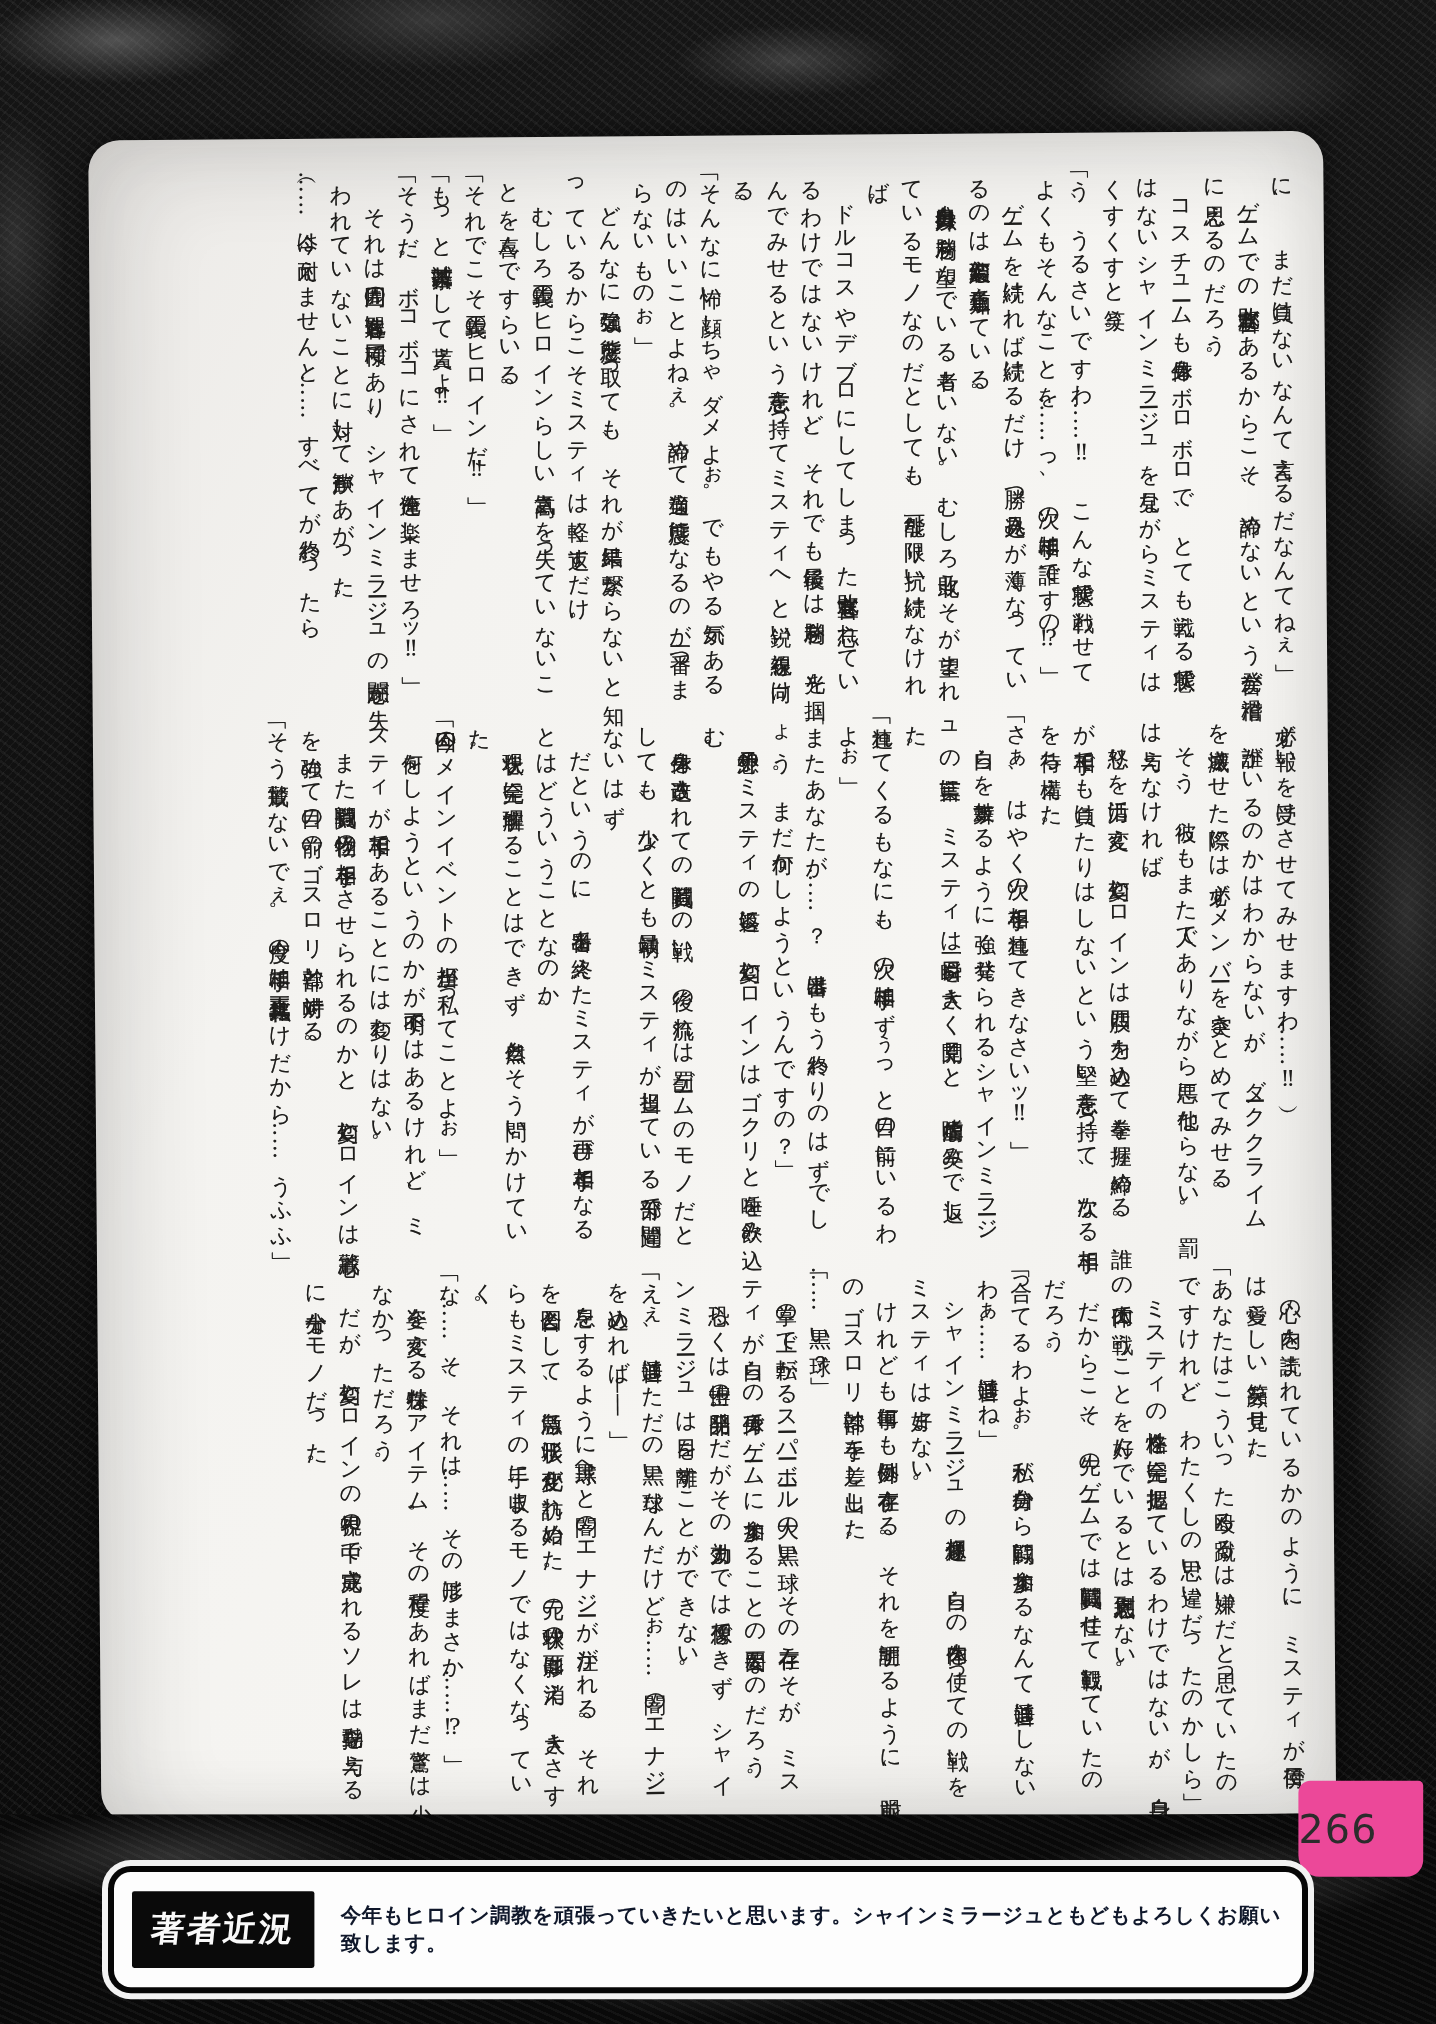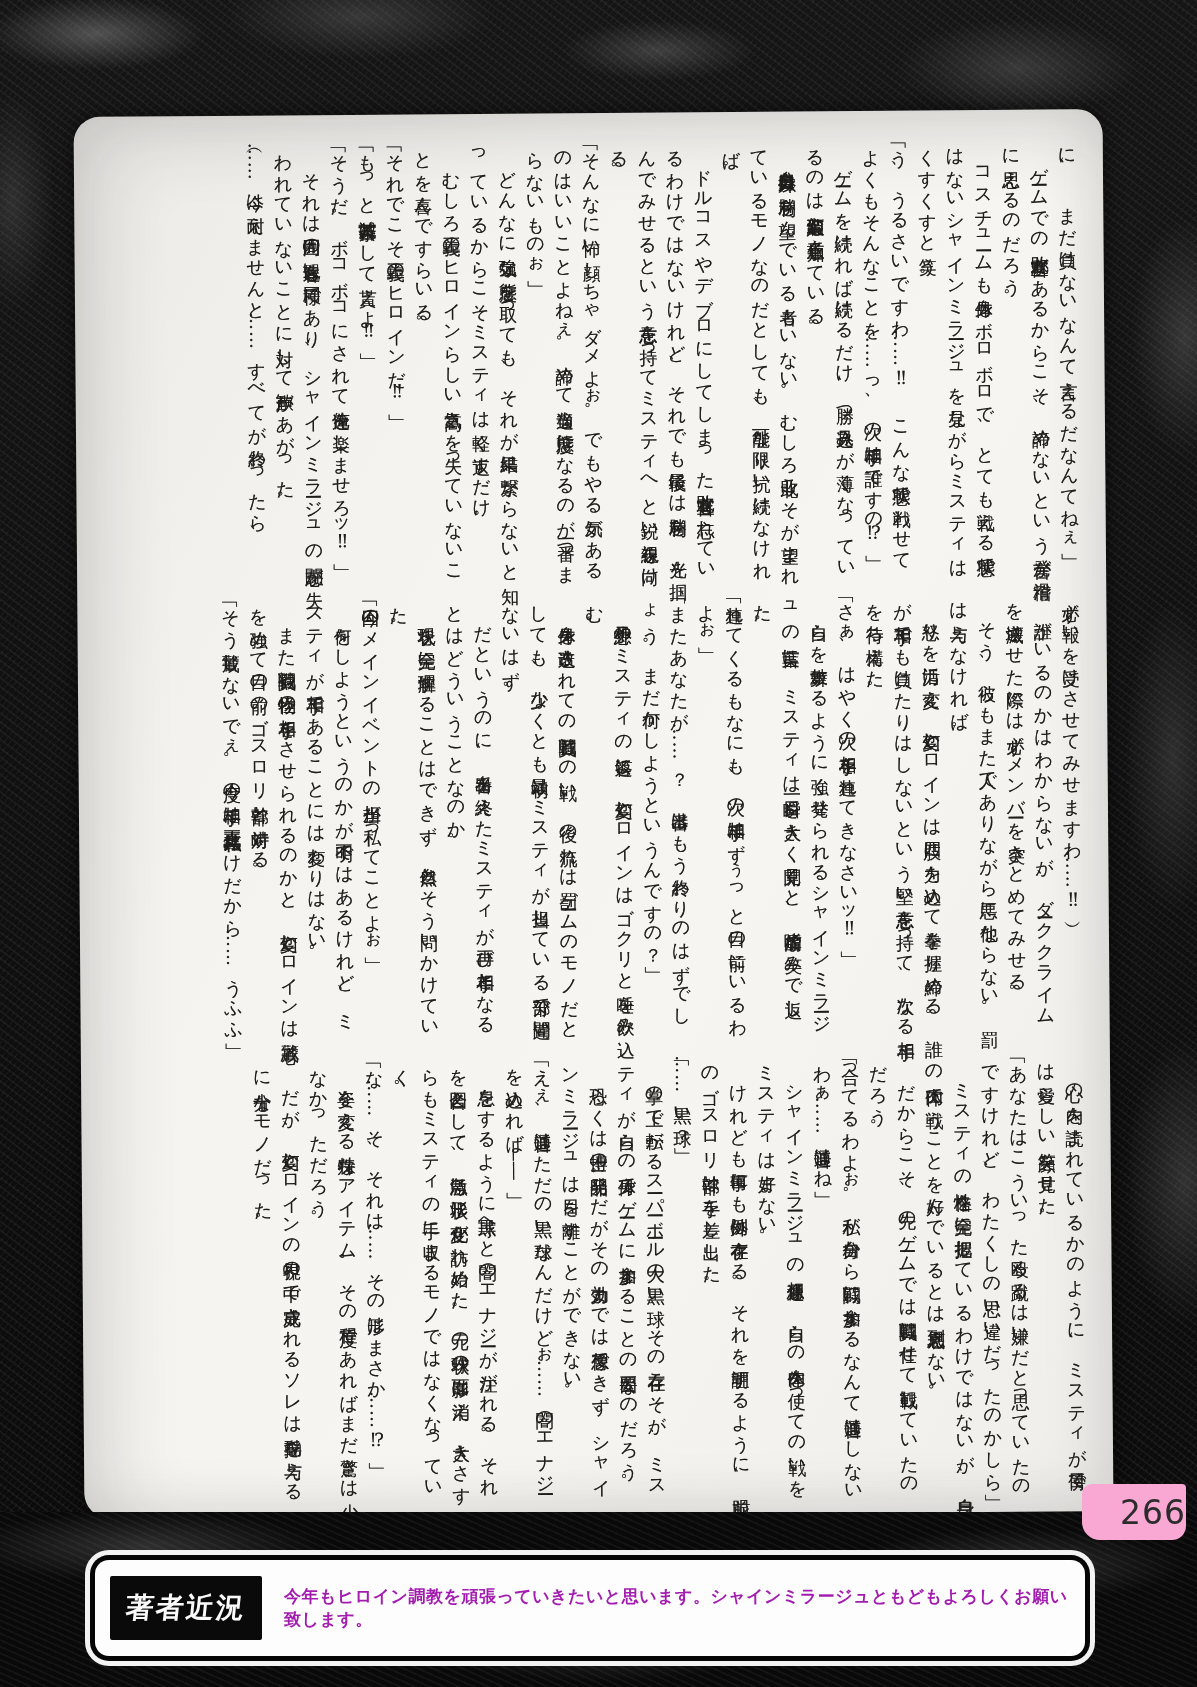--- a/index.html
+++ b/index.html
@@ -49,23 +49,23 @@
   .footer-strip{
     position:absolute;left:0;top:1512px;width:1197px;height:175px;
     background-color:#090909;
     background-image:
       radial-gradient(ellipse 300px 60px at 12% 20%, rgba(120,120,120,.35), rgba(0,0,0,0) 60%),
       radial-gradient(ellipse 260px 50px at 50% 80%, rgba(90,90,90,.3), rgba(0,0,0,0) 60%),
       radial-gradient(ellipse 280px 60px at 85% 30%, rgba(130,130,130,.3), rgba(0,0,0,0) 60%),
       repeating-linear-gradient(24deg, rgba(190,190,190,.06) 0 2px, rgba(0,0,0,0) 2px 6px);
   }
   .page-num-tab{
-    position:absolute;left:1082px;top:1484px;width:104px;height:56px;
-    background:#f9a8d4;border-radius:10px 4px 14px 18px;
-    display:flex;align-items:center;justify-content:flex-end;
+    position:absolute;left:1082px;top:1484px;width:104px;height:80px;
+    background:#ec4899;border-radius:10px 4px 14px 18px;
+    display:flex;align-items:center;justify-content:flex-start;
   }
   .page-num{
     font-family:"DejaVu Sans","Liberation Sans",sans-serif;
     font-size:33px;color:#2c2c2c;letter-spacing:1px;
   }
   .footer-bar{
     position:absolute;left:95px;top:1560px;width:990px;height:96px;
     background:#fdfdfd;border-radius:14px;
     box-shadow:0 0 0 5px #060606, 0 0 0 10px #f2f2f2;
     display:flex;align-items:center;
@@ -76,21 +76,21 @@
     border-radius:2px;
   }
   .footer-label span{
     color:#fafafa;font-family:"DejaVu Sans","Liberation Sans",sans-serif;
     font-weight:bold;font-size:28px;letter-spacing:2px;
     transform:skewX(-6deg);
   }
   .footer-note{
     margin-left:22px;
     font-family:"DejaVu Sans","Liberation Sans",sans-serif;
-    font-weight:bold;font-size:17px;color:#a21caf;letter-spacing:.5px;
+    font-weight:bold;font-size:17px;color:#0f172a;letter-spacing:.5px;
   }
 </style>
 </head>
 <body>
 
 <div class="paper">
   <section class="band band-1">
     <div class="vtext">
         <p>に、　まだ負けないなんて言えるだなんてねぇ」</p>
         <p>　ゲームでの敗北宣言があるからこそ、諦めないという発言が滑稽に思えるのだろう。</p>

